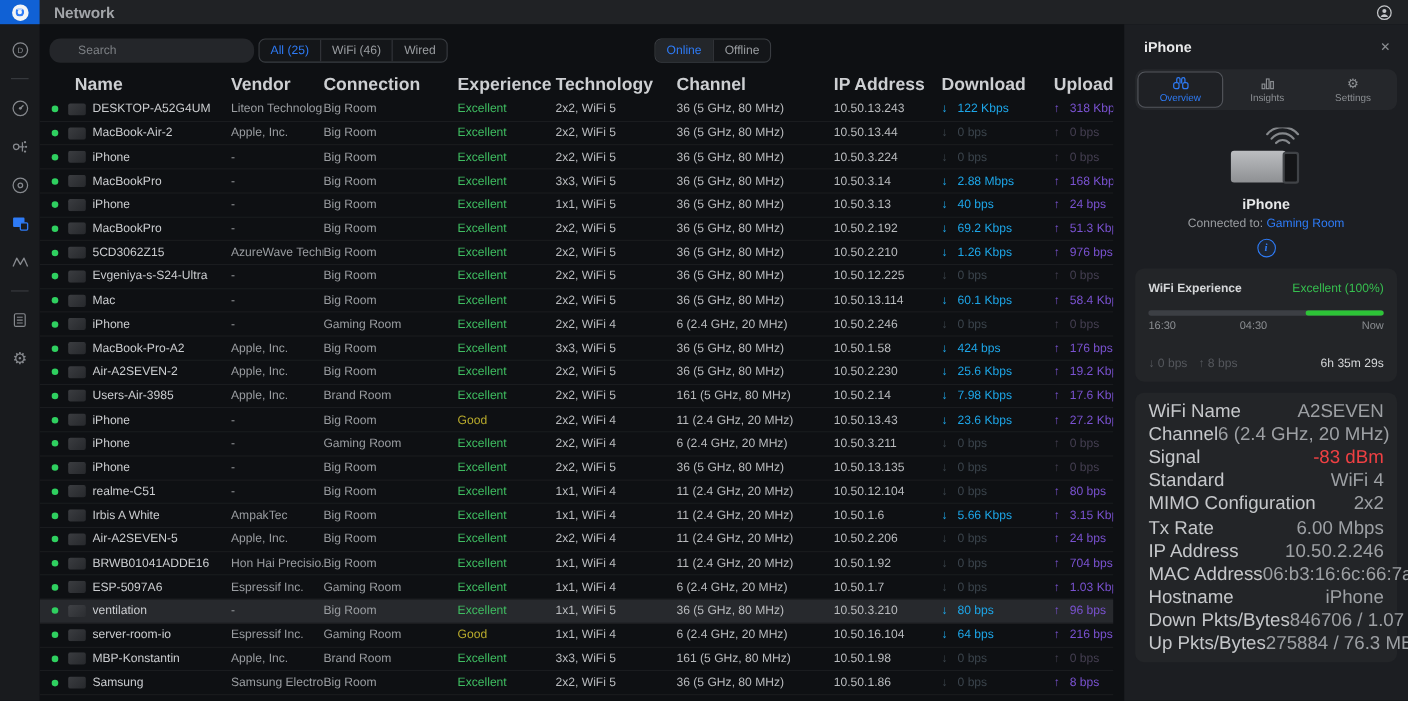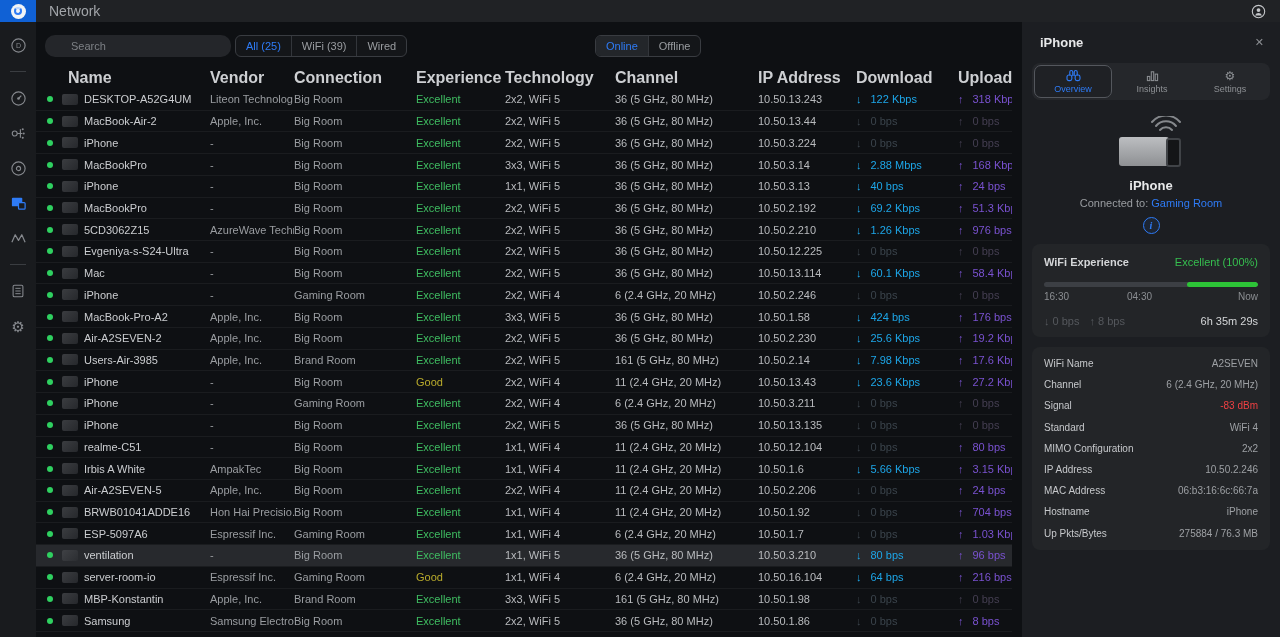--- a/index.html
+++ b/index.html
@@ -6,21 +6,21 @@
   html,body { width:1280px; height:637px; overflow:hidden; background:#0e1013;
     font-family:"Liberation Sans", sans-serif; -webkit-font-smoothing:antialiased; }
   .nowrap { white-space:nowrap; overflow:hidden; }
 
   
   .topbar { position:absolute; left:0; top:0; width:1280px; height:22px; background:#202225;
     display:flex; align-items:center; z-index:30; }
   .logo { width:36px; height:22px; background:#1061d5; display:flex; align-items:center; justify-content:center; cursor:pointer; }
   .logo .ring { width:15px; height:15px; border-radius:50%; background:#f2f4f6; display:flex; align-items:center; justify-content:center; }
   .logo .ring .inner { width:8px; height:8px; border-radius:50%; border:2px solid #2f7cf6; border-top-color:#b9d4ff; }
-  .apptitle { color:#a2a5a9; font-size:14px; margin-left:13px; }
+  .apptitle { color:#a2a5a9; font-size:14px; margin-left:13px;font-weight:bold; }
   .avatar { margin-left:auto; margin-right:14px; color:#c4c6c9; }
 
   
   .rail { position:absolute; left:0; top:22px; width:36px; height:615px; background:#191b1e;
     display:flex; flex-direction:column; align-items:center; padding-top:13px; gap:15px; z-index:20; }
   .rail .ritem { width:20px; height:20px; display:flex; align-items:center; justify-content:center; color:#86898e; cursor:pointer; }
   .rail .ritem.active { color:#2e7bf6; }
   .rail .rdiv { width:16px; height:1px; background:#3a3d41; margin:1px 0; }
   .gear-glyph { font-size:15px; line-height:1; }
 
@@ -92,26 +92,26 @@
 
   .card { margin:10px 10px 0 10px; background:#232528; border-radius:8px; }
   .expcard { padding:12px 12px 10px 12px; }
   .exprow1 { display:flex; font-size:11px; }
   .explabel { color:#d4d6d8; font-weight:700; }
   .expstatus { margin-left:auto; color:#36bf4f; }
   .expbar { position:relative; height:5px; border-radius:3px; background:#3c3f44; margin-top:14px; overflow:hidden; }
   .expbar .fill { position:absolute; top:0; bottom:0; right:0; background:#2dc437; border-radius:3px; }
   .expticks { display:flex; font-size:10px; color:#8b8e92; margin-top:4px; }
   .expticks span:nth-child(2) { margin-left:auto; margin-right:auto; transform:translateX(-14px); }
-  .exprow2 { display:flex; font-size:11px; margin-top:13px; align-items:center; }
+  .exprow2 { display:flex; font-size:11px; margin-top:23px; align-items:center; }
   .zerorates { color:#55585d; display:flex; gap:10px; }
   .uptime { margin-left:auto; color:#d4d6d8; }
 
   .propcard { padding:6px 12px; }
-  .prow { height:21.2px; display:flex; align-items:center; font-size:10px; }
+  .prow { height:21.2px; display:flex; align-items:center; font-size:17px; }
   .plabel { color:#c6c8cb; white-space:nowrap; }
   .pval { margin-left:auto; color:#9da0a4; white-space:nowrap; }
   .pval.red { color:#ef4043; }
   .pblur-label { display:inline-block; width:34px; height:9px; margin-left:6px; border-radius:2px;
     background:#6a6d71; filter:blur(3px); opacity:.75; }
   .pblur { display:inline-block; width:72px; height:9px; border-radius:2px; background:#2e6fd8; filter:blur(3px); opacity:.9; }
 
   svg { display:block; }
 </style>
 </head>
@@ -188,21 +188,21 @@
   <div class="toolbar">
     <span class="searchicon">
       <svg width="11" height="11" viewBox="0 0 12 12">
           <circle cx="5" cy="5" r="3.6" fill="none" stroke="currentColor" stroke-width="1.3"></circle>
           <path d="M8 8 L11 11" stroke="currentColor" stroke-width="1.3"></path>
         </svg>
     </span>
     <input class="search" placeholder="Search" style="">
     <div class="seggroup filters">
       <div class="seg on">All (25)</div>
-      <div class="seg">WiFi (39)</div>
+      <div class="seg">WiFi (46)</div>
       <div class="seg">Wired</div>
     </div>
     <div class="seggroup statusToggle">
       <div class="seg on">Online</div>
       <div class="seg">Offline</div>
     </div>
   </div>
 
   <div class="thead">
     <div class="h">Name</div>
@@ -834,29 +834,37 @@
       </div>
       <div class="prow">
         <span class="plabel">Standard</span>
         <span class="pval">WiFi 4</span>
       </div>
       <div class="prow">
         <span class="plabel">MIMO Configuration</span>
         <span class="pval">2x2</span>
       </div>
       <div class="prow">
+        <span class="plabel">Tx Rate</span>
+        <span class="pval">6.00 Mbps</span>
+      </div>
+      <div class="prow">
         <span class="plabel">IP Address</span>
         <span class="pval">10.50.2.246</span>
       </div>
       <div class="prow">
         <span class="plabel">MAC Address</span>
         <span class="pval">06:b3:16:6c:66:7a</span>
       </div>
       <div class="prow">
         <span class="plabel">Hostname</span>
         <span class="pval">iPhone</span>
       </div>
       <div class="prow">
+        <span class="plabel">Down Pkts/Bytes</span>
+        <span class="pval">846706 / 1.07 GB</span>
+      </div>
+      <div class="prow">
         <span class="plabel">Up Pkts/Bytes</span>
         <span class="pval">275884 / 76.3 MB</span>
       </div>
     </div>
 </div>
 
 </body></html>

